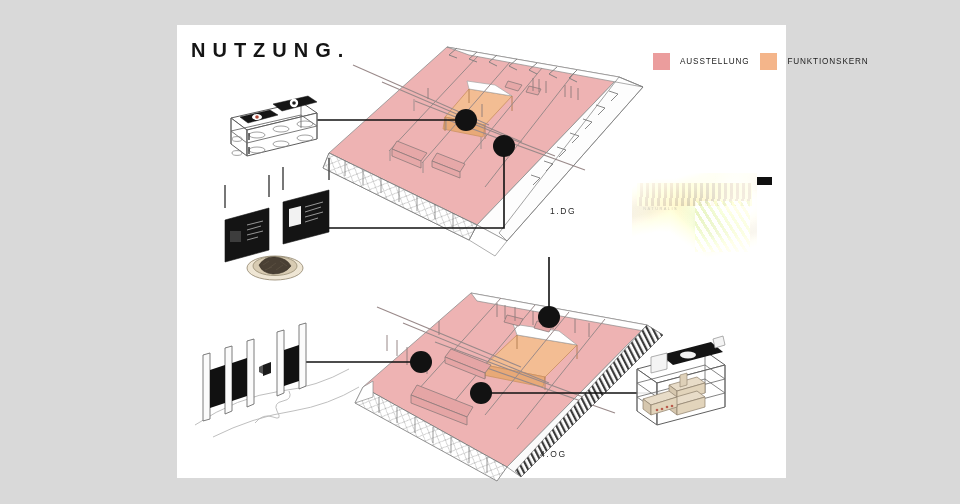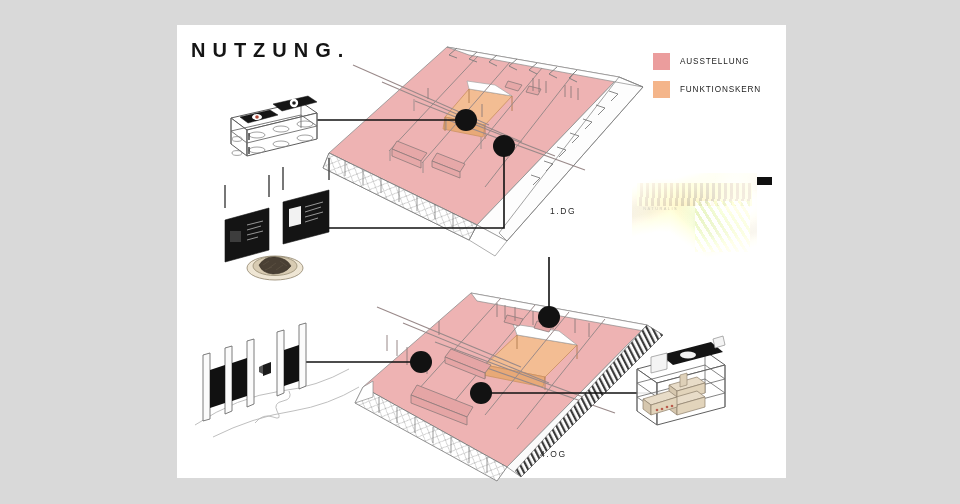--- a/index.html
+++ b/index.html
@@ -41,21 +41,21 @@
     font-family: "Liberation Sans", sans-serif;
     white-space: nowrap;
   }
 
   
   #legend {
     position: absolute;
     left: 476px;
     top: 28px;
     display: flex;
-    flex-direction: column;
+    flex-direction: row;
     gap: 11px;
   }
   .legend-row {
     display: flex;
     align-items: center;
     gap: 10px;
   }
   .legend-swatch {
     width: 17px;
     height: 17px;

